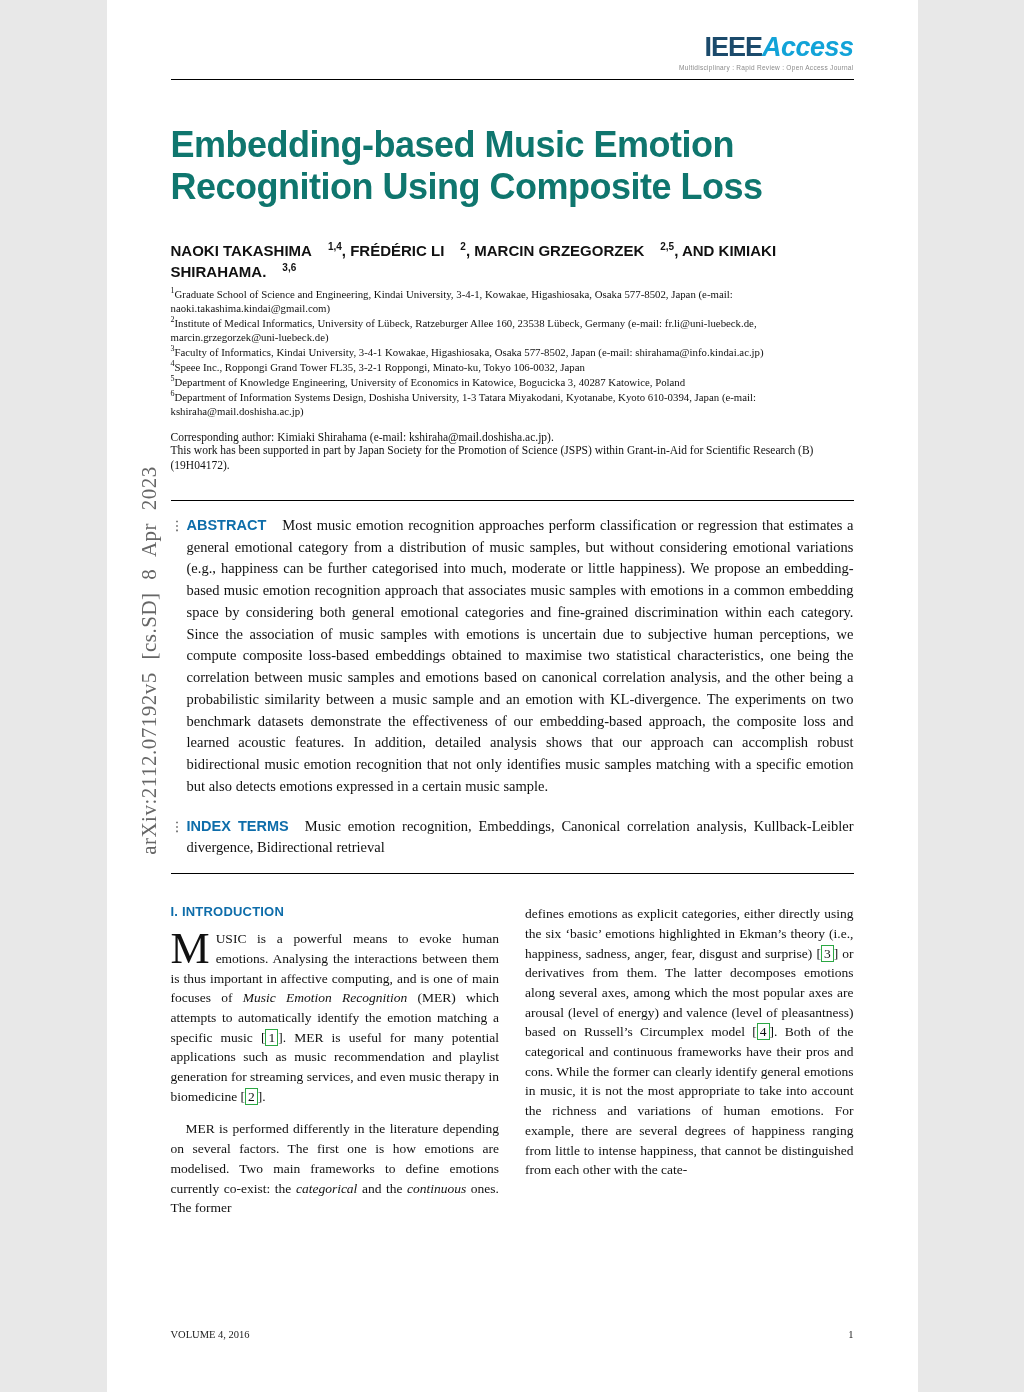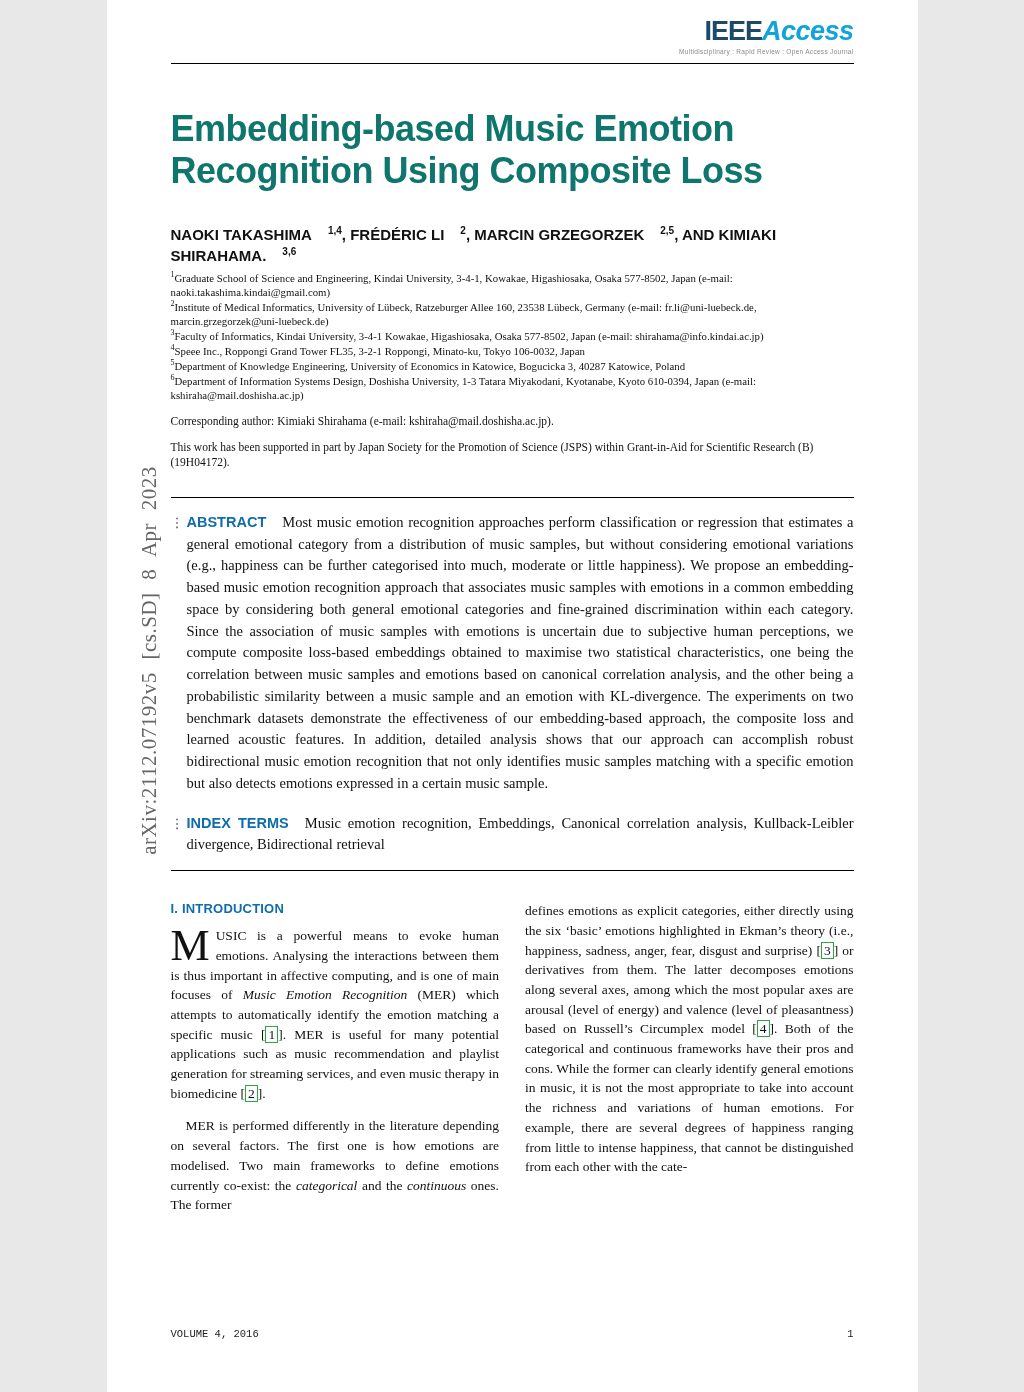--- a/index.html
+++ b/index.html
@@ -1,21 +1,21 @@
 <!DOCTYPE html>
 <html><head>
 <meta charset="utf-8">
 <style>
   * { box-sizing: border-box; }
   html,body { margin:0; padding:0; background:#e8e8e8; }
   .page {
     width:811px; height:1392px; margin:0 auto; position:relative;
     background:#ffffff; color:#111;
     font-family:"Liberation Serif", serif;
-    padding:0 64px; overflow:hidden;
+    padding:16px 64px; overflow:hidden;
   }
   
   .header { padding-top:16px; display:flex; justify-content:flex-end; }
   .logo { text-align:right; }
   .logo-line { font-family:"Liberation Sans", sans-serif; white-space:nowrap; }
   .logo-ieee { font-weight:bold; font-size:27px; color:#1b4a6b; letter-spacing:-1px; }
   .logo-access { font-weight:bold; font-style:italic; font-size:27px; color:#12a3d8; letter-spacing:-0.5px; }
   .logo-tagline { font-family:"Liberation Sans", sans-serif; font-size:6.5px; color:#8a8a8a; margin-top:1px; letter-spacing:0.3px; }
   .header-rule { border-top:1.6px solid #000; margin-top:8px; }
 
@@ -31,21 +31,21 @@
     color:#0f766e; letter-spacing:-0.5px; max-width:700px;
   }
   .authors {
     margin-top:32px; font-family:"Liberation Sans", sans-serif;
     font-weight:bold; font-size:15px; line-height:1.35; max-width:680px;
   }
   .authors sup { font-size:10px;margin-left:16px; }
   .affiliations { margin-top:4px; font-size:10.8px; line-height:1.32; max-width:645px; }
   .affil sup { font-size:8px; }
   .corresponding { margin-top:13px; font-size:11.5px; }
-  .funding { margin-top:13px; font-size:11.5px; line-height:1.35; max-width:770px; }
+  .funding { font-size:11.5px; line-height:1.35; max-width:770px; }
 
   
   .abstract-block { margin-top:26px; }
   .hrule { border-top:1.2px solid #000; }
   .abstract-block p { position:relative; margin:14px 0 14px 16px; font-size:14.5px; line-height:1.5; text-align:justify; }
   .block-label {
     font-family:"Liberation Sans", sans-serif; font-weight:bold;
     color:#0e6daa; margin-right:16px; font-size:14.5px;
   }
   .dots { position:absolute; left:-16px; top:1px; font-size:13px; color:#444; font-style:normal; }
@@ -68,21 +68,21 @@
   .arxiv-stamp {
     position:absolute; left:-258px; top:648px; width:600px;
     text-align:center; transform:rotate(-90deg);
     font-size:21px; color:#666; word-spacing:7px; letter-spacing:0.5px;
   }
 
   
   .footer {
     position:absolute; left:64px; right:64px; bottom:52px;
     display:flex; justify-content:space-between;
-    font-family:Liberation Mono, monospace; font-size:10.5px; color:#222;
+    font-family:Liberation Serif, serif; font-size:10.5px; color:#222;
   }
 </style>
 </head>
 <body>
 
 <div class="page">
 
   <div class="header">
     <div class="logo">
       <div class="logo-line">

